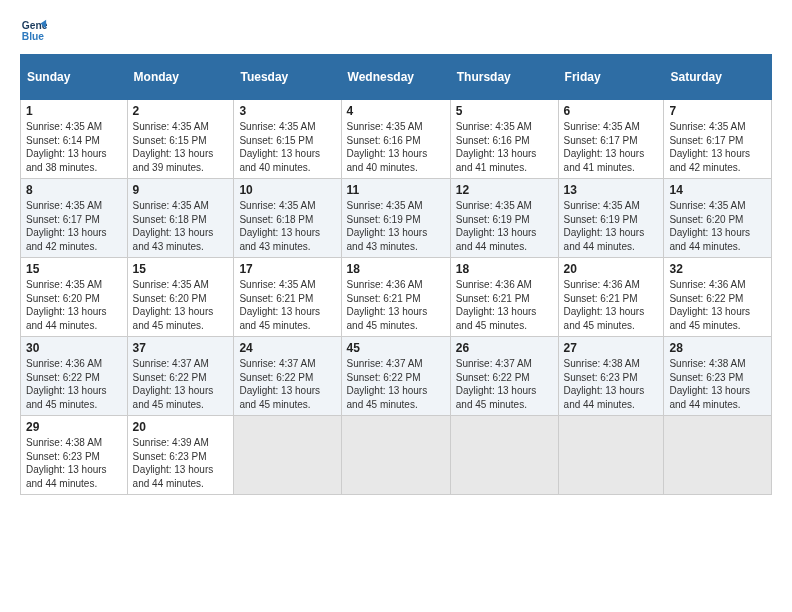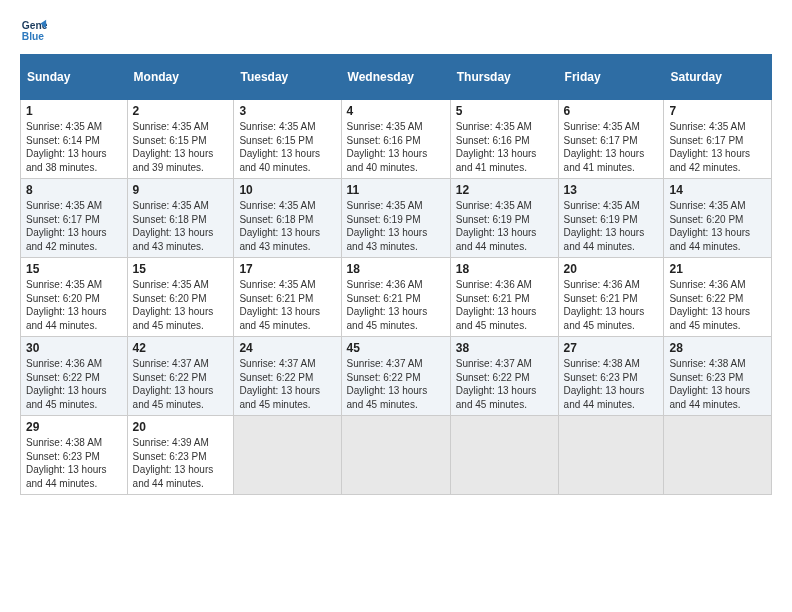--- a/index.html
+++ b/index.html
@@ -195,43 +195,43 @@
   </td>
           <td>
     <div class="day-num">18</div>
     <div class="day-info">Sunrise: 4:36 AM<br>Sunset: 6:21 PM<br>Daylight: 13 hours and 45 minutes.</div>
   </td>
           <td>
     <div class="day-num">20</div>
     <div class="day-info">Sunrise: 4:36 AM<br>Sunset: 6:21 PM<br>Daylight: 13 hours and 45 minutes.</div>
   </td>
           <td>
-    <div class="day-num">21</div>
+    <div class="day-num">32</div>
     <div class="day-info">Sunrise: 4:36 AM<br>Sunset: 6:22 PM<br>Daylight: 13 hours and 45 minutes.</div>
   </td>
         </tr>
         <tr>
           <td>
     <div class="day-num">30</div>
     <div class="day-info">Sunrise: 4:36 AM<br>Sunset: 6:22 PM<br>Daylight: 13 hours and 45 minutes.</div>
   </td>
           <td>
-    <div class="day-num">42</div>
+    <div class="day-num">37</div>
     <div class="day-info">Sunrise: 4:37 AM<br>Sunset: 6:22 PM<br>Daylight: 13 hours and 45 minutes.</div>
   </td>
           <td>
     <div class="day-num">24</div>
     <div class="day-info">Sunrise: 4:37 AM<br>Sunset: 6:22 PM<br>Daylight: 13 hours and 45 minutes.</div>
   </td>
           <td>
     <div class="day-num">45</div>
     <div class="day-info">Sunrise: 4:37 AM<br>Sunset: 6:22 PM<br>Daylight: 13 hours and 45 minutes.</div>
   </td>
           <td>
-    <div class="day-num">38</div>
+    <div class="day-num">26</div>
     <div class="day-info">Sunrise: 4:37 AM<br>Sunset: 6:22 PM<br>Daylight: 13 hours and 45 minutes.</div>
   </td>
           <td>
     <div class="day-num">27</div>
     <div class="day-info">Sunrise: 4:38 AM<br>Sunset: 6:23 PM<br>Daylight: 13 hours and 44 minutes.</div>
   </td>
           <td>
     <div class="day-num">28</div>
     <div class="day-info">Sunrise: 4:38 AM<br>Sunset: 6:23 PM<br>Daylight: 13 hours and 44 minutes.</div>
   </td>

